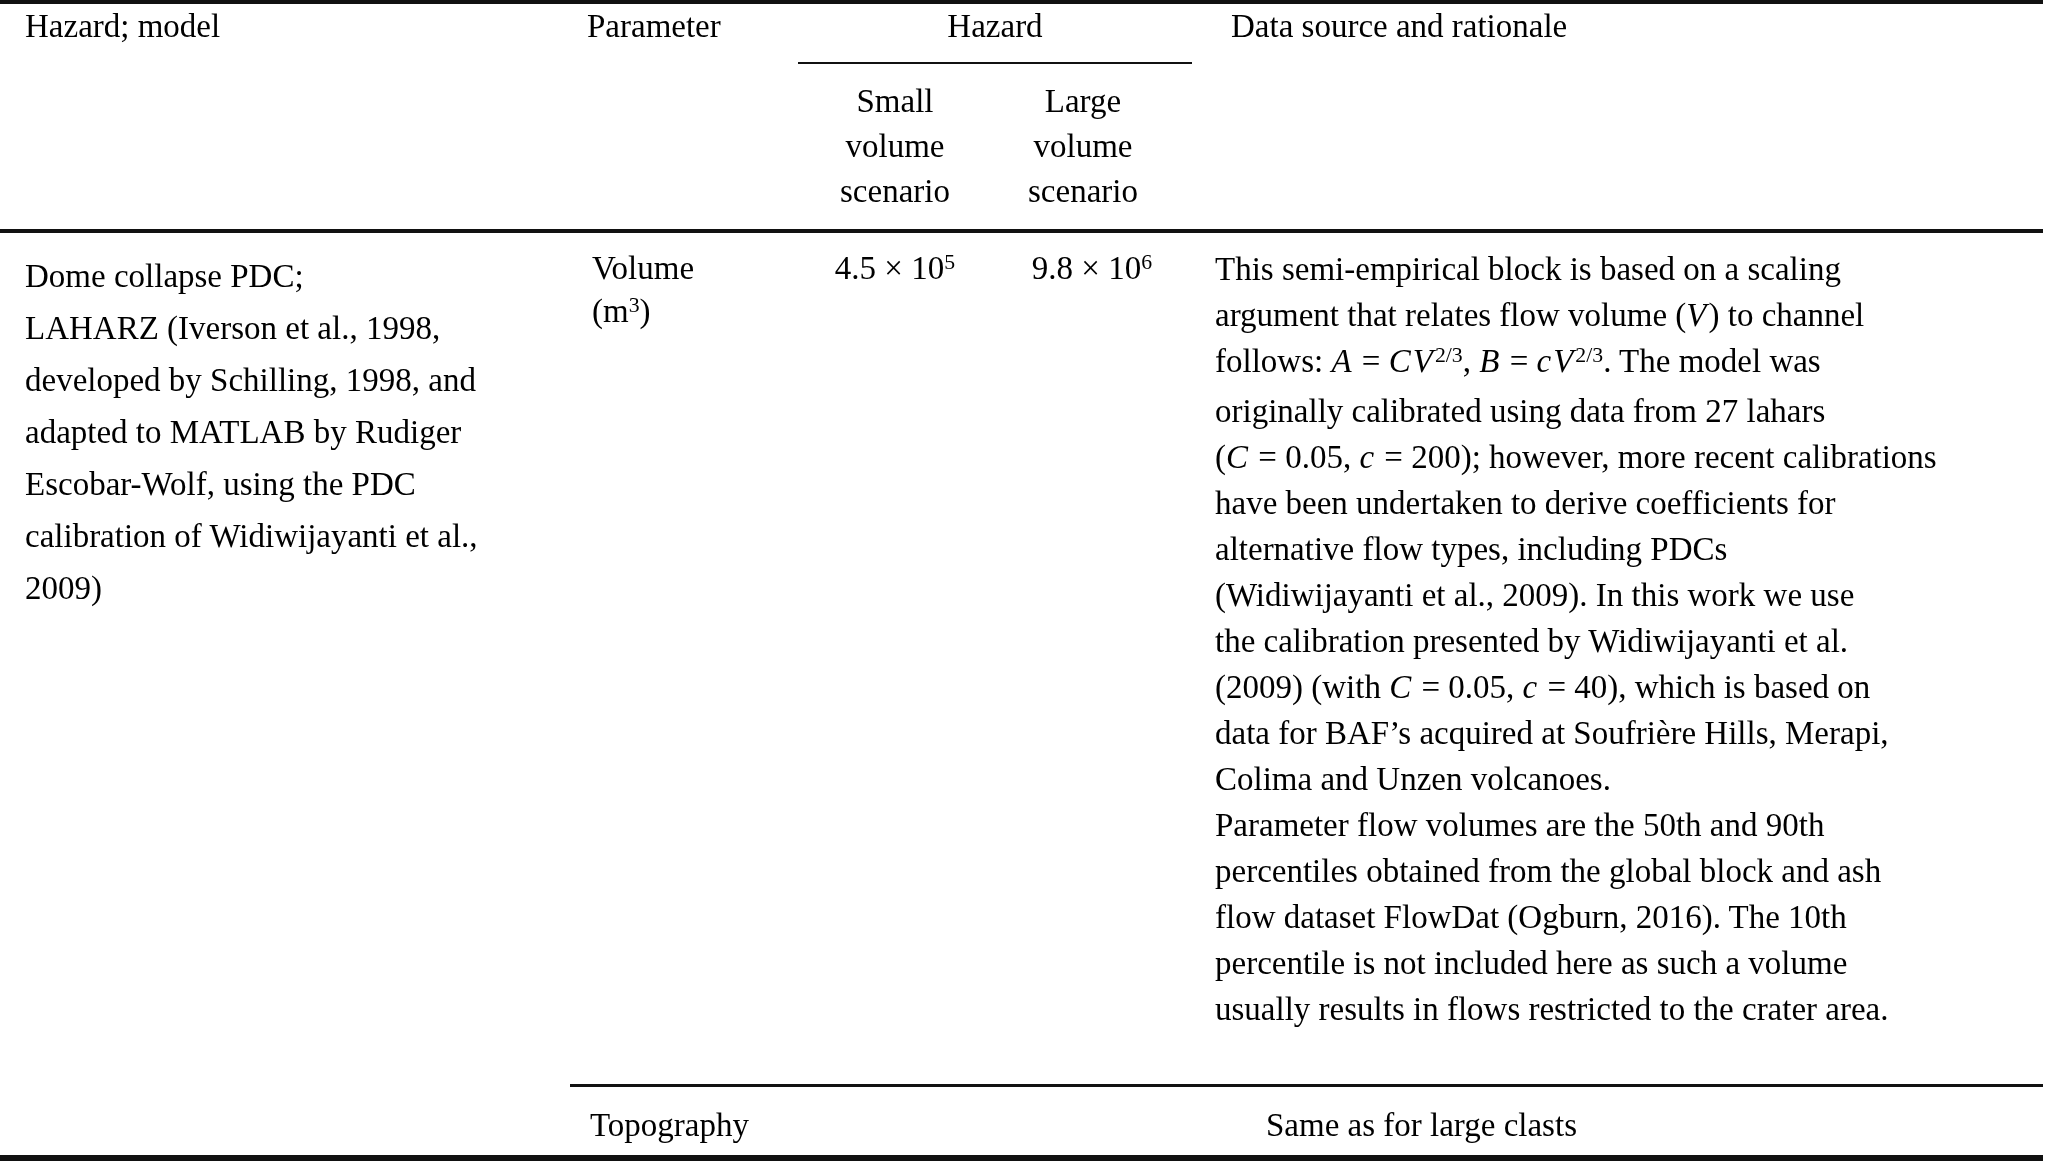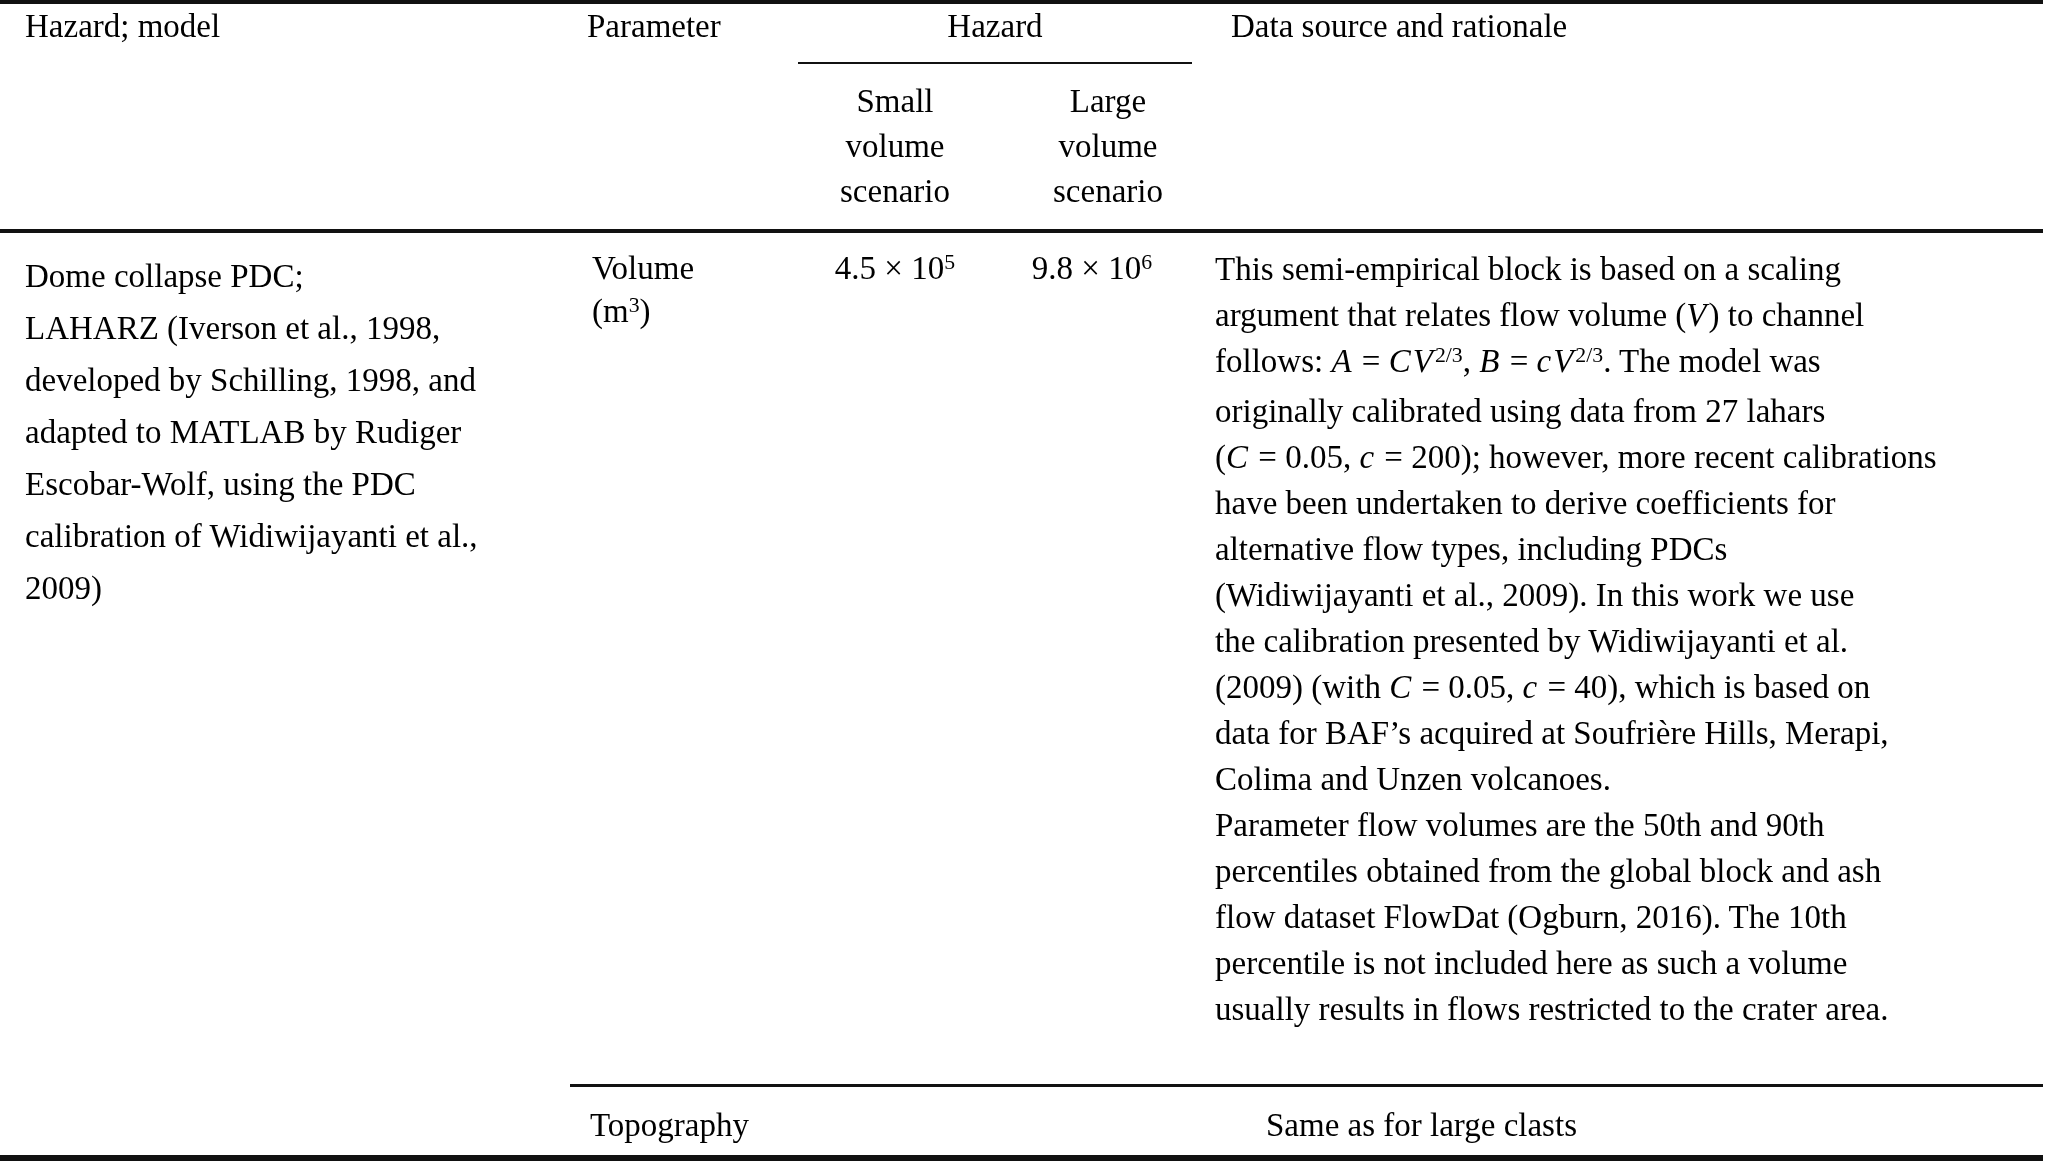--- a/index.html
+++ b/index.html
@@ -61,21 +61,21 @@
   <div class="rule" style="left:0; top:1155px; width:2043px; height:6px;"></div>
 
   <div class="cell lh-header" style="left:25px; top:4px;">Hazard; model</div>
   <div class="cell lh-header" style="left:587px; top:4px;">Parameter</div>
   <div class="cell lh-header center" style="left:798px; top:4px; width:394px;">Hazard</div>
   <div class="cell lh-header" style="left:1215px; top:4px;margin-left:16px;">Data source and rationale</div>
 
   <div class="cell lh-header center prelines" style="left:800px; top:79px; width:190px;">Small
 volume
 scenario</div>
-  <div class="cell lh-header center prelines" style="left:1013px; top:79px; width:190px;">Large
+  <div class="cell lh-header center prelines" style="left:988px; top:79px; width:190px;">Large
 volume
 scenario</div>
 
   <div class="cell lh-hazard prelines" style="left:25px; top:250px; width:545px;">Dome collapse PDC;
 LAHARZ (Iverson et al., 1998,
 developed by Schilling, 1998, and
 adapted to MATLAB by Rudiger
 Escobar-Wolf, using the PDC
 calibration of Widiwijayanti et al.,
 2009)</div>

